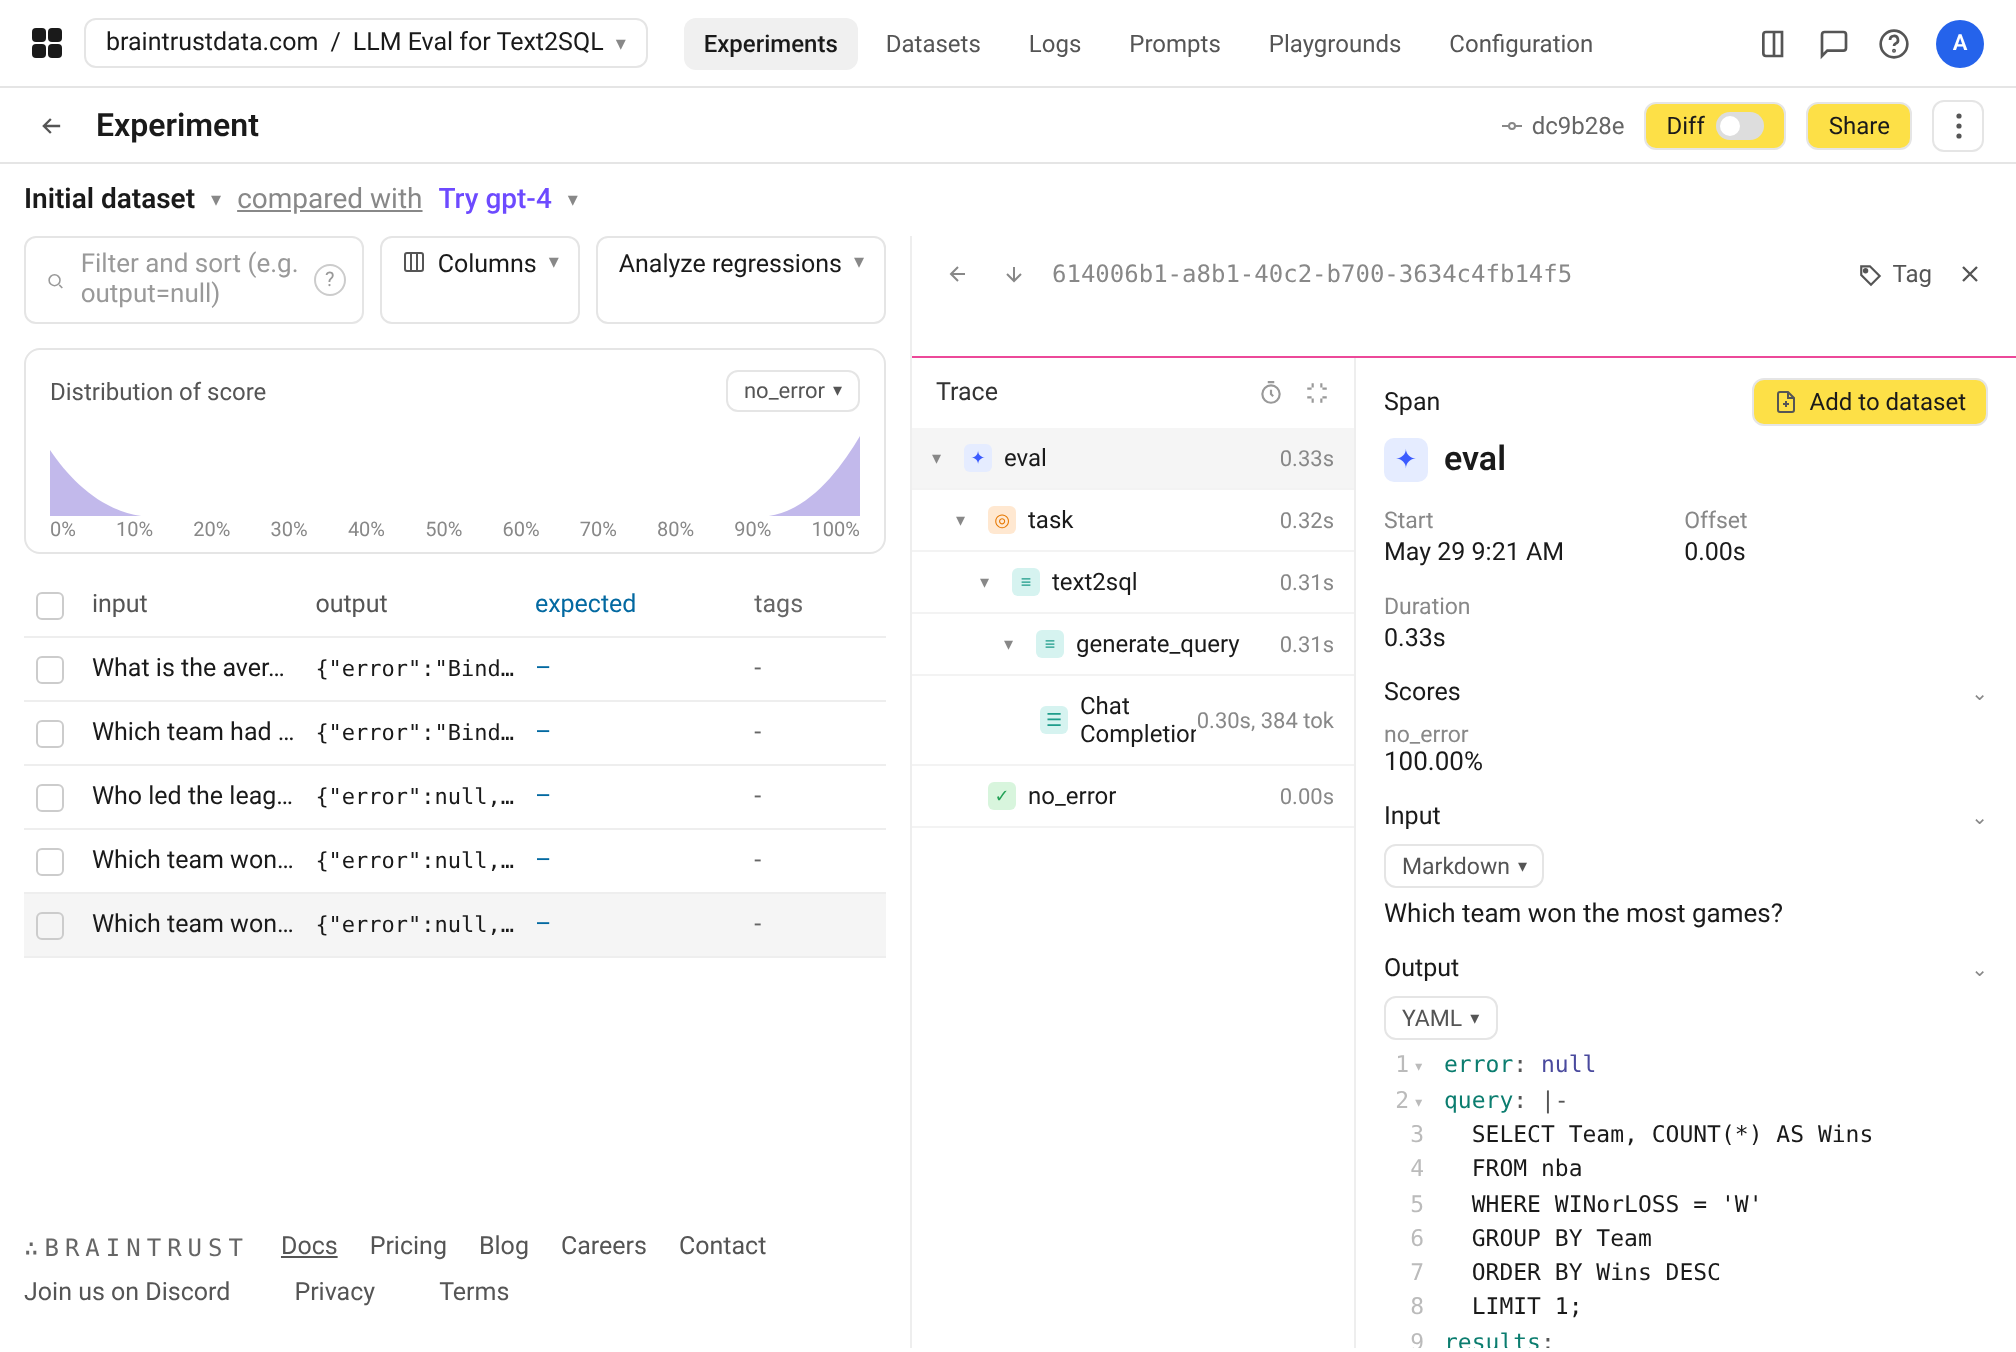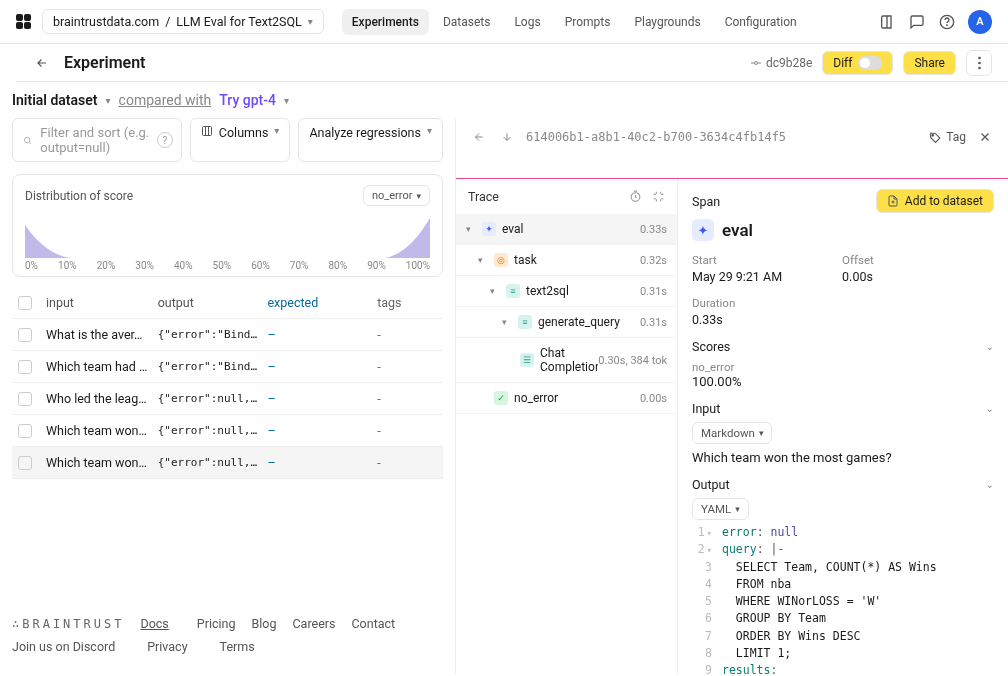--- a/index.html
+++ b/index.html
@@ -8,21 +8,21 @@
 .header-left { display: flex; align-items: center; gap: 10px; }
 .logo { width: 16px; height: 16px; display: flex; flex-wrap: wrap; gap: 1px; }
 .logo span { width: 7px; height: 7px; background: #1a1a1a; border-radius: 2px; }
 .breadcrumb { display: flex; align-items: center; gap: 6px; border: 1px solid #e5e5e5; border-radius: 6px; padding: 4px 10px; font-size: 12.5px; }
 .nav { display: flex; gap: 4px; margin-left: 8px; }
 .nav-item { padding: 6px 10px; border-radius: 6px; color: #555; cursor: pointer; font-size: 12px;}
 .nav-item.active { background: #f0f0f0; color: #1a1a1a; font-weight: 500; }
 .header-right { display: flex; align-items: center; gap: 12px; }
 .icon-btn { width: 18px; height: 18px; cursor: pointer; color: #555; display:flex; align-items:center; justify-content:center;}
 .avatar { width: 24px; height: 24px; border-radius: 50%; background: #2563eb; color: #fff; display: flex; align-items: center; justify-content: center; font-size: 11px; font-weight: 600; }
-.titlebar { display: flex; justify-content: space-between; height: 38px; padding: 0 16px; border-bottom: 1px solid #e5e5e5; margin-left: 16px; }
+.titlebar { display: flex; justify-content: space-between; height: 38px; padding: 0 16px; border-bottom: 1px solid #e5e5e5; }
 .titlebar-left { display: flex; align-items: center; gap: 12px; }
 .back-btn { width: 20px; height: 20px; display: flex; align-items: center; justify-content: center; cursor: pointer; }
 .exp-title { font-size: 16px; font-weight: 600; }
 .titlebar-right { display: flex; align-items: center; gap: 10px; }
 .commit { display: flex; align-items: center; gap: 4px; color: #666; font-size: 12px; }
 .btn-sm { border: 1px solid #e5e5e5; border-radius: 6px; padding: 4px 10px; font-size: 12px; cursor: pointer; background:#fde047;}
 .toggle { width: 24px; height: 14px; border-radius: 999px; background: #ddd; position: relative; }
 .toggle::after { content:''; position:absolute; width:10px; height:10px; background:#fff; border-radius:50%; top:2px; left:2px; }
 .more-btn { width:26px; height:26px; border:1px solid #e5e5e5; border-radius:6px; display:flex; align-items:center; justify-content:center; cursor:pointer;}
 .subtitle { display:flex; align-items:center; gap:8px; padding:10px 16px 10px 12px; font-size:14px; }
@@ -313,21 +313,21 @@
               <div class="col-expected">–</div>
               <div class="col-tags">-</div>
             </div>
           </div>
       </div>
     </div>
 
     <div class="footer">
       <div class="footer-row">
         <span class="brand">∴BRAINTRUST</span>
-        <span id="flinks1"><span style="margin-right: 28px; cursor: pointer; text-decoration: underline;">Docs</span><span style="margin-right: 16px; cursor: pointer;">Pricing</span><span style="margin-right: 16px; cursor: pointer;">Blog</span><span style="margin-right: 16px; cursor: pointer;">Careers</span><span style="margin-right: 16px; cursor: pointer;">Contact</span></span>
+        <span id="flinks1"><span style="margin-right: 16px; cursor: pointer; text-decoration: underline;">Docs</span><span style="margin-right: 16px; cursor: pointer;">Pricing</span><span style="margin-right: 16px; cursor: pointer;">Blog</span><span style="margin-right: 16px; cursor: pointer;">Careers</span><span style="margin-right: 16px; cursor: pointer;">Contact</span></span>
       </div>
       <div class="footer-row" id="flinks2">
           <span style="margin-right: 16px; cursor: pointer;">Join us on Discord</span>
           <span style="margin-right: 16px; cursor: pointer;">Privacy</span>
           <span style="margin-right: 16px; cursor: pointer;">Terms</span>
         </div>
     </div>
   </div>
 
   <div class="right-panel">

